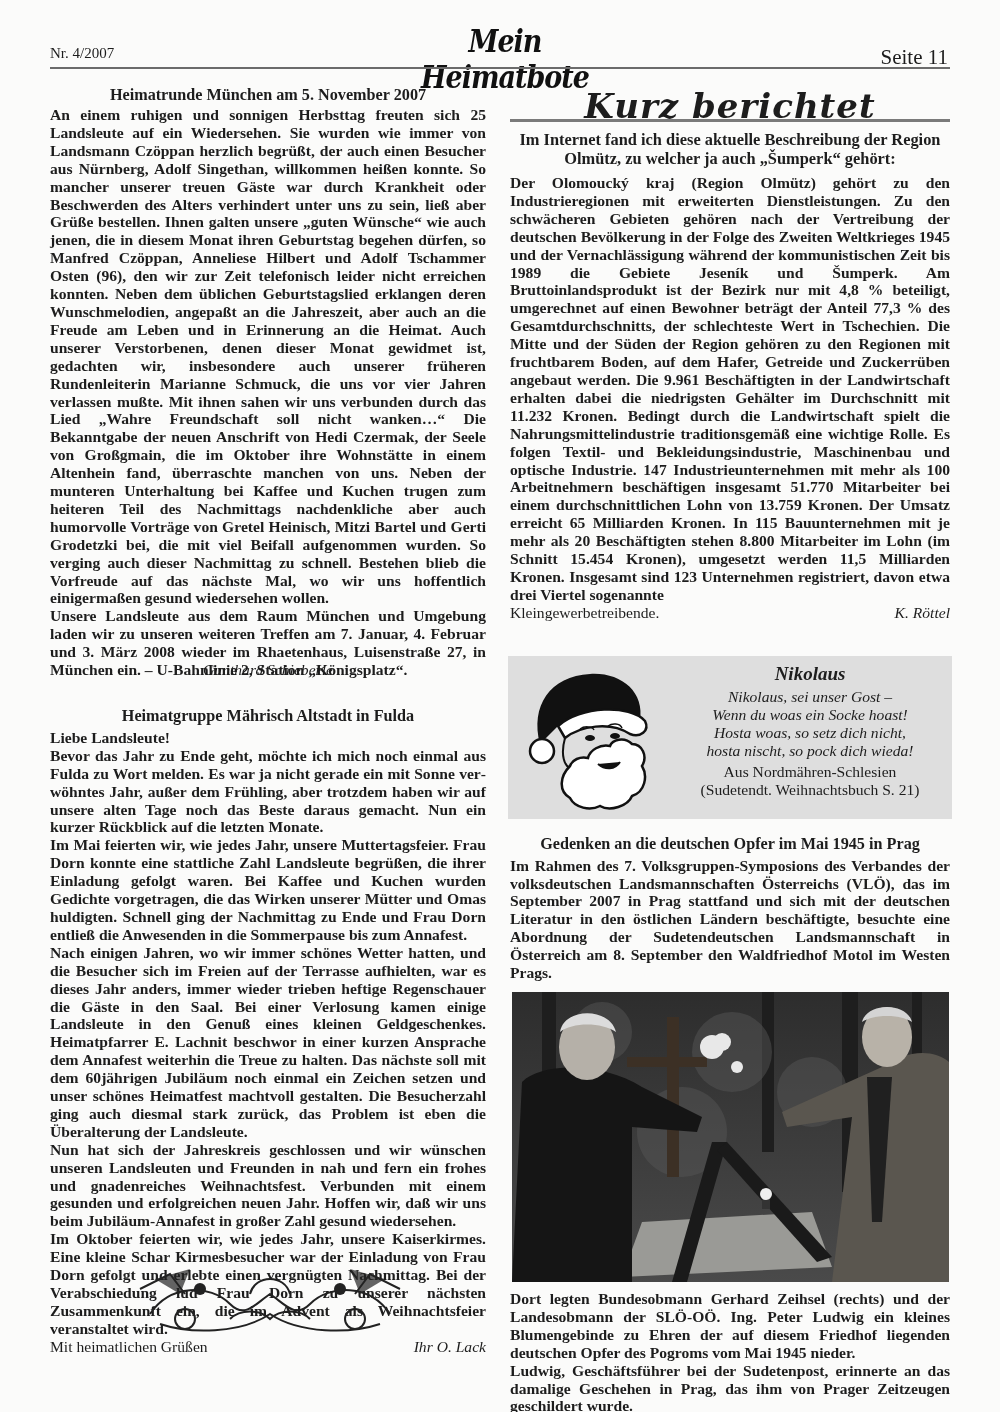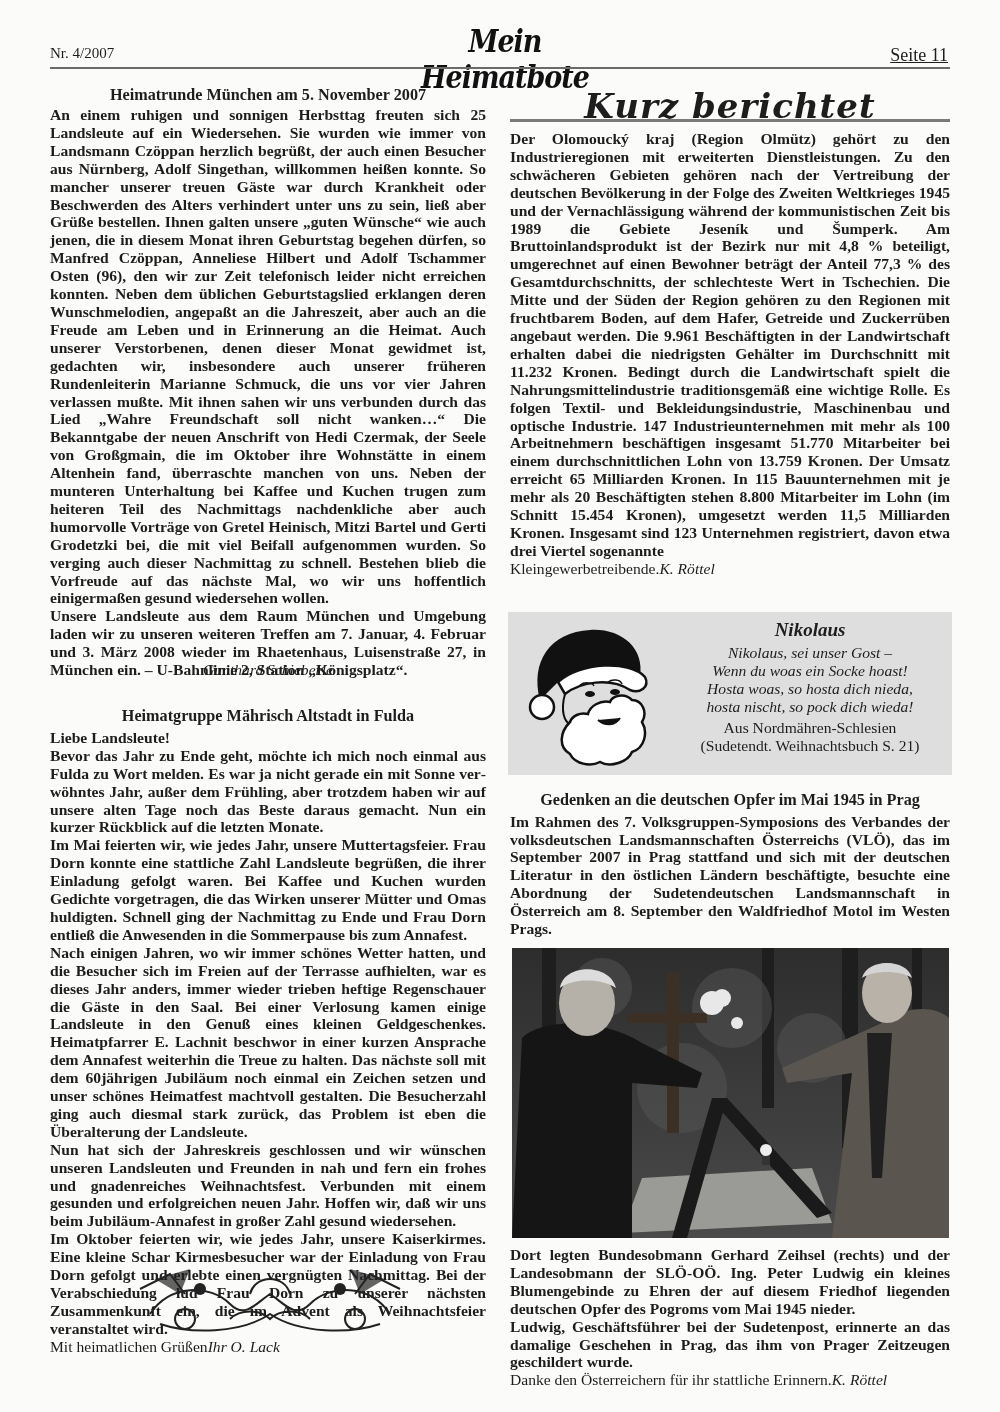--- a/index.html
+++ b/index.html
@@ -2,35 +2,35 @@
 <html><head>
 <meta charset="utf-8">
 <style>
   html, body { margin: 0; padding: 0; }
   body {
     width: 1000px; height: 1412px; background: #fbfbfa; position: relative; overflow: hidden;
     font-family: "Liberation Serif", "DejaVu Serif", serif; color: #1d1d1d;
   }
   .abs { position: absolute; }
   .header-left { left: 50px; top: 45px; font-size: 15px; }
-  .header-right { right: 52px; top: 45px; font-size: 18px; text-decoration: underline; }
+  .header-right { right: 52px; top: 45px; font-size: 21px; }
   .masthead {
     left: 410px; top: 28px; width: 190px; text-align: center;
     font-family: "DejaVu Serif", serif; font-weight: bold; font-style: italic;
     font-size: 27px; letter-spacing: -1px; color: #111; transform: scaleY(1.15);
   }
   .header-rule { left: 50px; top: 67px; width: 900px; height: 2px; background: #6b6b6b; }
 
   .col { position: absolute; font-size: 15.6px; line-height: 17.9px; text-align: justify; hyphens: manual; }
   .col-left { left: 50px; top: 86px; width: 436px; }
   .col-right { left: 510px; top: 89px; width: 440px; }
 
   h2 { font-size: 16.2px; font-weight: bold; text-align: center; margin: 0 0 2px 0; line-height: 18px; }
   p { margin: 0; font-weight: bold; }
-  .sig-line { display: flex; justify-content: flex-start; text-align: left; }
+  .sig-line { display: flex; justify-content: space-between; text-align: left; }
   .sig { font-style: italic; }
   .bold-greet { font-weight: bold; margin-top: 4px; }
 
   .kurz-title {
     text-align: center; font-family: "DejaVu Serif", serif; font-style: italic; font-weight: bold;
     font-size: 34px; line-height: 34px; letter-spacing: 1px; height: 34px; position: relative;
   }
   .kurz-rule { height: 3px; background: #7a7a7a; margin: -4px 0 8px 0; }
   .section-head { font-size: 16.4px; line-height: 19px; margin-bottom: 6px; }
 
@@ -102,20 +102,21 @@
       <path d="M255 15 L220 5 L230 30 Z" opacity="0.7"></path>
     </g>
   </svg>
 </div>
 
 <div class="col col-right">
   <div class="kurz-title">Kurz berichtet</div>
   <div class="kurz-rule"></div>
 
   <section>
+    <h2 class="section-head">Im Internet fand ich diese aktuelle Beschreibung der Region Olmütz, zu welcher ja auch „Šumperk“ gehört:</h2>
     <p>Der Olomoucký kraj (Region Olmütz) gehört zu den Industrieregionen mit erweiterten Dienstleistungen. Zu den schwächeren Gebieten ge­hören nach der Vertreibung der deutschen Bevölkerung in der Folge des Zweiten Weltkrieges 1945 und der Vernachlässigung während der kommunistischen Zeit bis 1989 die Gebiete Jeseník und Šumperk. Am Bruttoinlandsprodukt ist der Bezirk nur mit 4,8 % beteiligt, umgerech­net auf einen Bewohner beträgt der Anteil 77,3 % des Gesamtdurch­schnitts, der schlechteste Wert in Tschechien. Die Mitte und der Süden der Region gehören zu den Regionen mit fruchtbarem Boden, auf dem Hafer, Getreide und Zuckerrüben angebaut werden. Die 9.961 Be­schäftigten in der Landwirtschaft erhalten dabei die niedrigsten Ge­hälter im Durchschnitt mit 11.232 Kronen. Bedingt durch die Land­wirtschaft spielt die Nahrungsmittelindustrie traditionsgemäß eine wichtige Rolle. Es folgen Textil- und Bekleidungsindustrie, Maschi­nenbau und optische Industrie. 147 Industrieunternehmen mit mehr als 100 Arbeitnehmern beschäftigen insgesamt 51.770 Mitarbeiter bei einem durchschnittlichen Lohn von 13.759 Kronen. Der Umsatz erreicht 65 Milliarden Kronen. In 115 Bauunternehmen mit je mehr als 20 Beschäftigten stehen 8.800 Mitarbeiter im Lohn (im Schnitt 15.454 Kronen), umgesetzt werden 11,5 Milliarden Kronen. Insgesamt sind 123 Unternehmen registriert, davon etwa drei Viertel sogenannte</p>
     <div class="sig-line">
       <span>Kleingewerbetreibende.</span>
       <span class="sig">K. Röttel</span>
     </div>
   </section>
 
   <div class="nikolaus-box">
     <svg class="santa" viewBox="0 0 140 146">
       <path d="M20 78 C10 40, 30 10, 70 8 C100 6, 125 25, 120 55 C100 40, 60 42, 38 60 Z" fill="#111"></path>
@@ -126,21 +127,21 @@
       <ellipse cx="70" cy="72" rx="5" ry="3" fill="#111"></ellipse>
       <ellipse cx="95" cy="70" rx="5" ry="3" fill="#111"></ellipse>
       <path d="M78 98 C85 104, 95 104, 100 96" fill="#111" stroke="#111" stroke-width="2"></path>
       <path d="M60 63 C64 60, 72 60, 74 64" fill="none" stroke="#111" stroke-width="1.5"></path>
       <path d="M88 60 C92 57, 100 57, 102 62" fill="none" stroke="#111" stroke-width="1.5"></path>
     </svg>
     <div class="nik-text">
       <div class="nik-title">Nikolaus</div>
       <div class="nik-line">Nikolaus, sei unser Gost –</div>
       <div class="nik-line">Wenn du woas ein Socke hoast!</div>
-      <div class="nik-line">Hosta woas, so hosta dich nieda,</div>
+      <div class="nik-line">Hosta woas, so setz dich nicht,</div>
       <div class="nik-line">hosta nischt, so pock dich wieda!</div>
       <div class="nik-src">Aus Nordmähren-Schlesien</div>
       <div class="nik-line" style="font-style:normal">(Sudetendt. Weihnachtsbuch S. 21)</div>
     </div>
   </div>
 
   <section style="margin-top:16px;">
     <h2 style="margin-bottom:4px;">Gedenken an die deutschen Opfer im Mai 1945 in Prag</h2>
     <p>Im Rahmen des 7. Volksgruppen-Symposions des Verbandes der volksdeutschen Landsmannschaften Österreichs (VLÖ), das im September 2007 in Prag stattfand und sich mit der deutschen Lite­ratur in den östlichen Ländern beschäftigte, besuchte eine Abordnung der Sudetendeutschen Landsmannschaft in Österreich am 8. Septem­ber den Waldfriedhof Motol im Westen Prags.</p>
 

